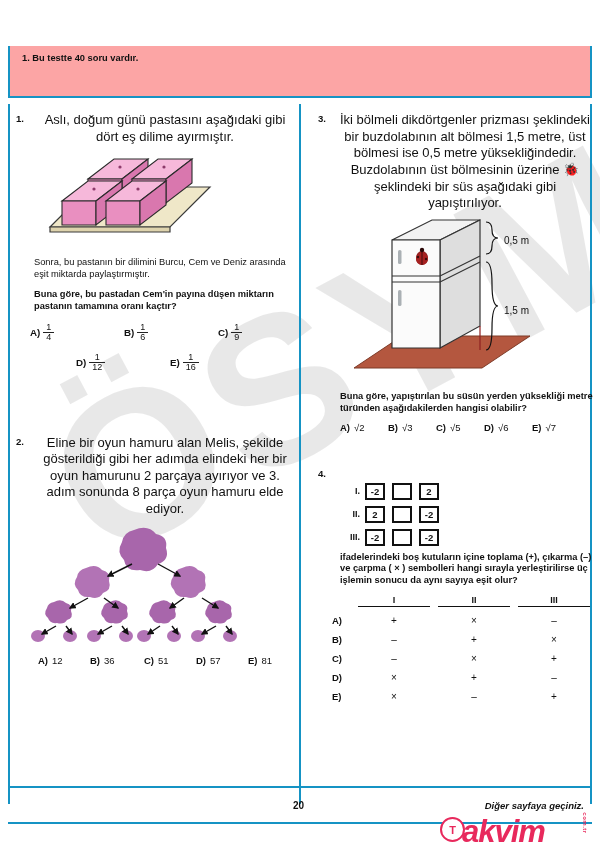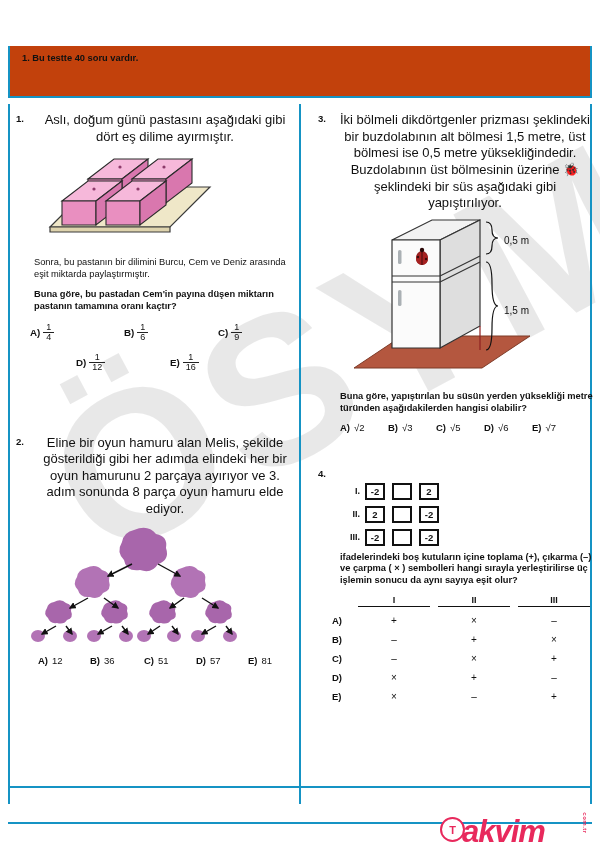--- a/index.html
+++ b/index.html
@@ -70,21 +70,21 @@
     flex: 1 1 auto;
     border-left: none;
     border-top-right-radius: 10px;
   }
 
   
   .instructions {
     position: absolute; left: 8px; top: 46px; right: 8px; height: 52px;
     border: 2px solid #1593c4;
     border-top: none;
-    background: #c2410c;
+    background: #fca5a5;
     padding: 7px 12px 0 12px;
     z-index: 3;
   }
   .instructions p {
     margin: 0 0 7px 0;
     font-size: 9.3px;
     font-weight: 700;
     color: #111;
     line-height: 1.15;
   }
@@ -573,20 +573,24 @@
           <span class="v">–</span>
           <span class="v-gap"></span>
           <span class="v">+</span>
         </div>
       </div>
     </div>
 
   </div>
 
   <div class="footer-rule-top"></div>
+  <div class="footer">
+    <span class="page-num">20</span>
+    <span class="next-page">Diğer sayfaya geçiniz.</span>
+  </div>
   <div class="footer-rule-bot"></div>
 
   <div class="takvim-logo">
     <div class="takvim-badge">T</div>
     <div class="takvim-word">akvim</div>
     <div class="takvim-tld">com.tr</div>
   </div>
 
 </div>
 

